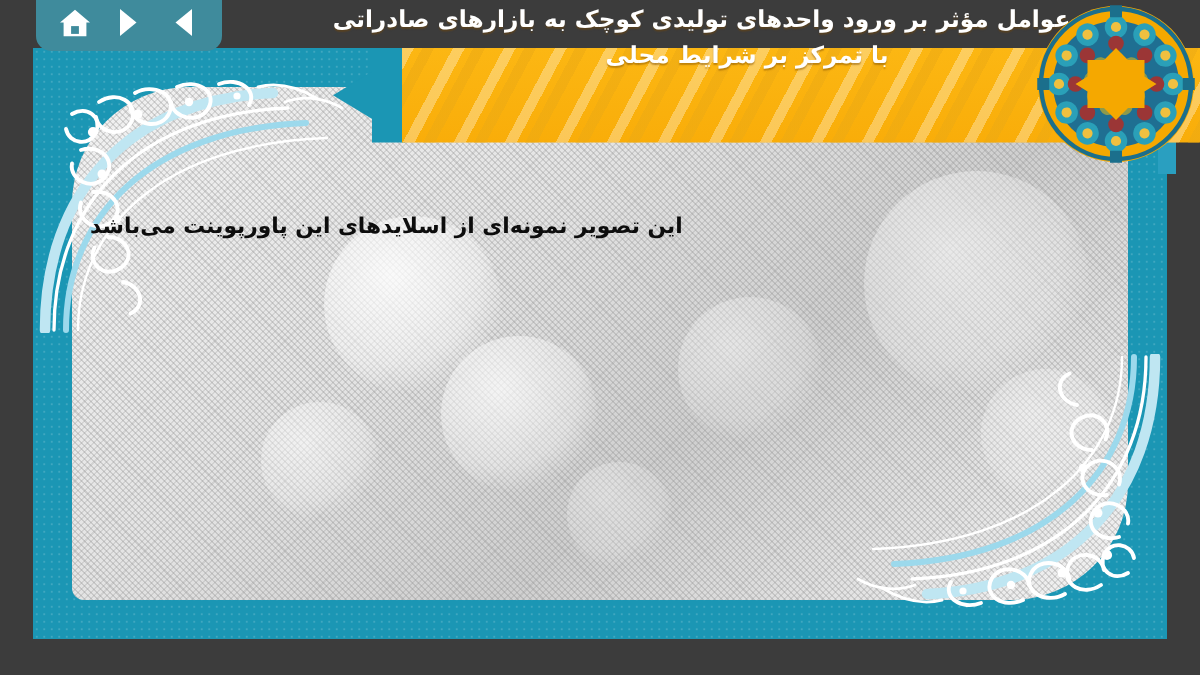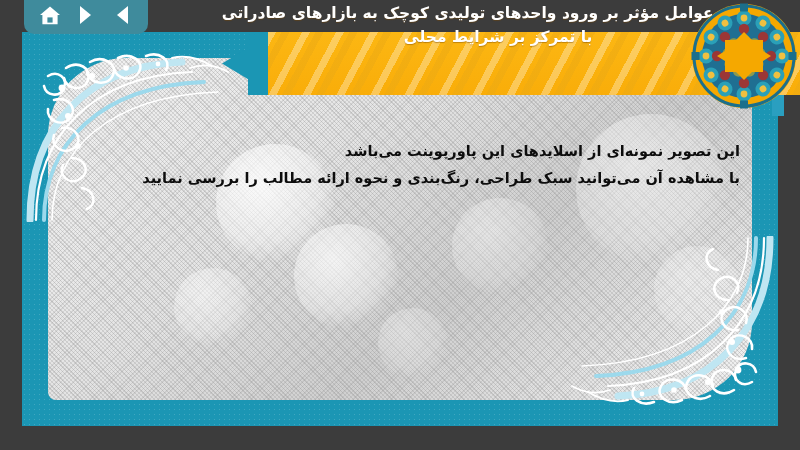--- a/index.html
+++ b/index.html
@@ -152,21 +152,21 @@
     pointer-events:none;
   }
   #medallion svg { display:block; }
 
   
   #body {
     position:absolute;
     left:0; right:0;
     top:138px;
     direction:rtl;
-    text-align:right;
+    text-align:left;
     z-index:40;
     pointer-events:none;
   }
   #body .line {
     color:#0d0d0d;
     font-size:14.5px;
     line-height:1.62;
     font-weight:600;
     padding:2px 60px;
     white-space:nowrap;
@@ -343,16 +343,15 @@
         </g>
         <use href="#studring" transform="rotate(90 54 54)"></use>
         <use href="#studring" transform="rotate(180 54 54)"></use>
         <use href="#studring" transform="rotate(270 54 54)"></use>
       </g>
     </svg>
   </div>
 
   <div id="body">
     <div class="line">این تصویر نمونه‌ای از اسلایدهای این پاورپوینت می‌باشد</div>
-    <div class="line">با مشاهده آن می‌توانید سبک طراحی، رنگ‌بندی و نحوه ارائه مطالب را بررسی نمایید</div>
   </div>
 
 </div>
 
 </body></html>

